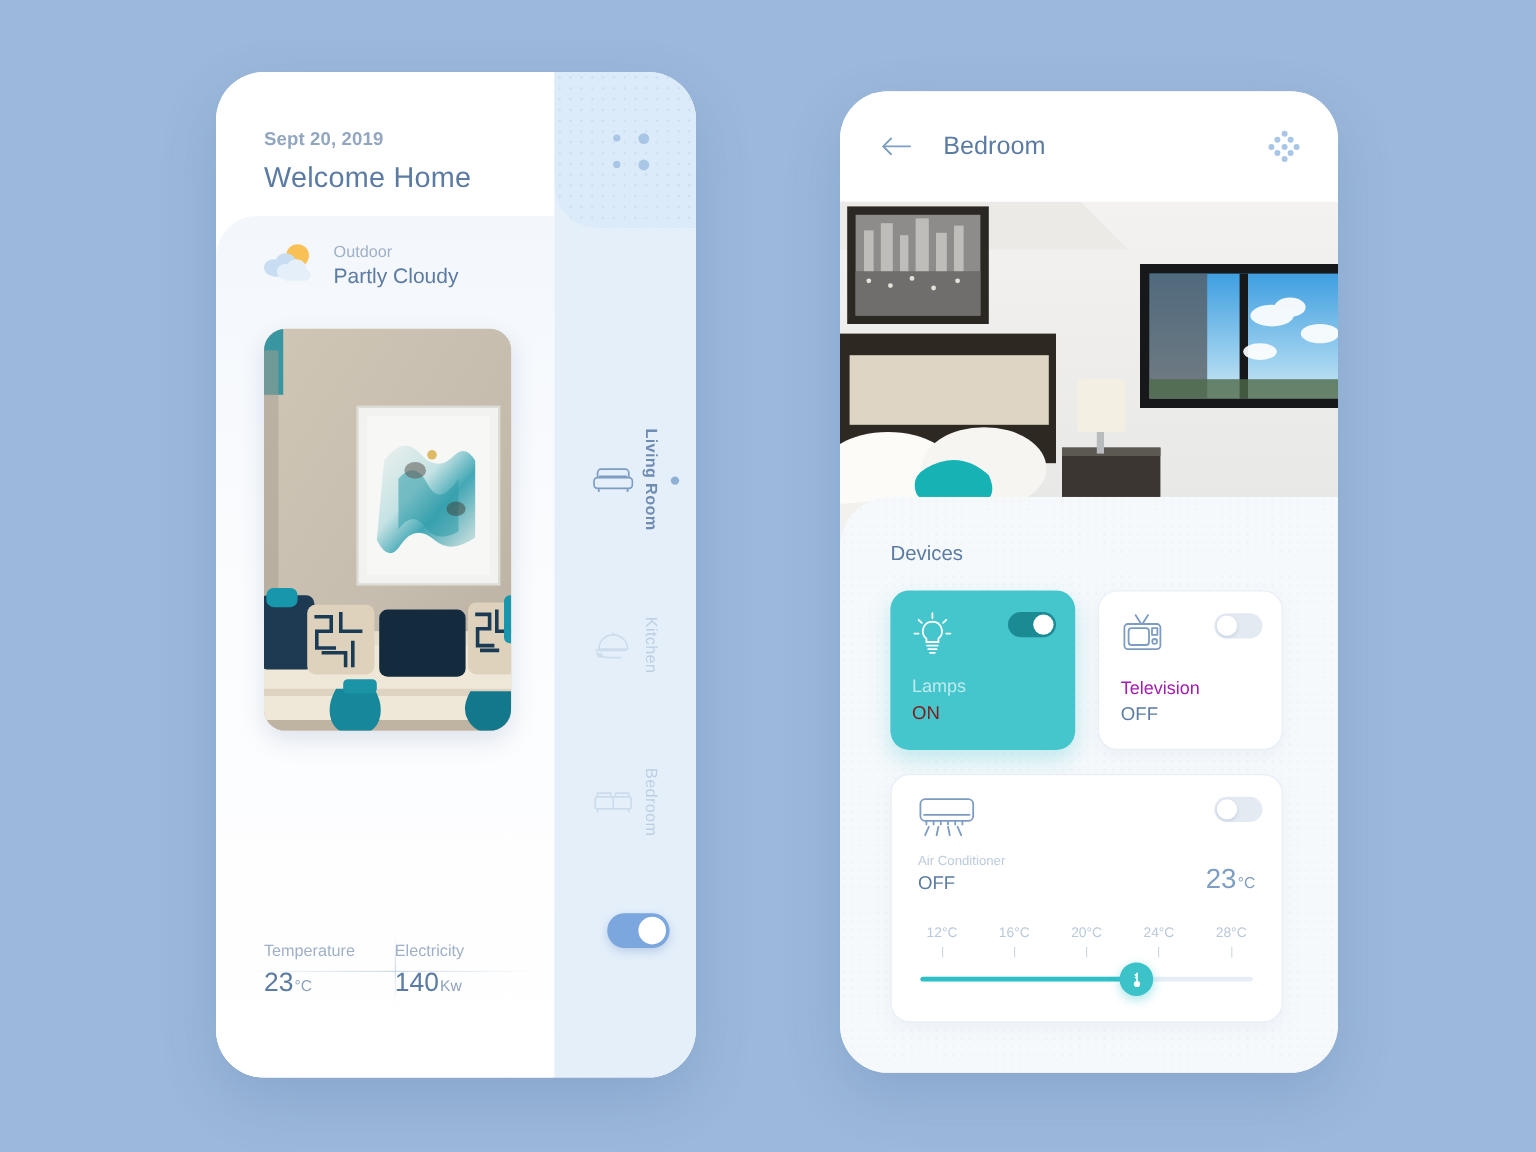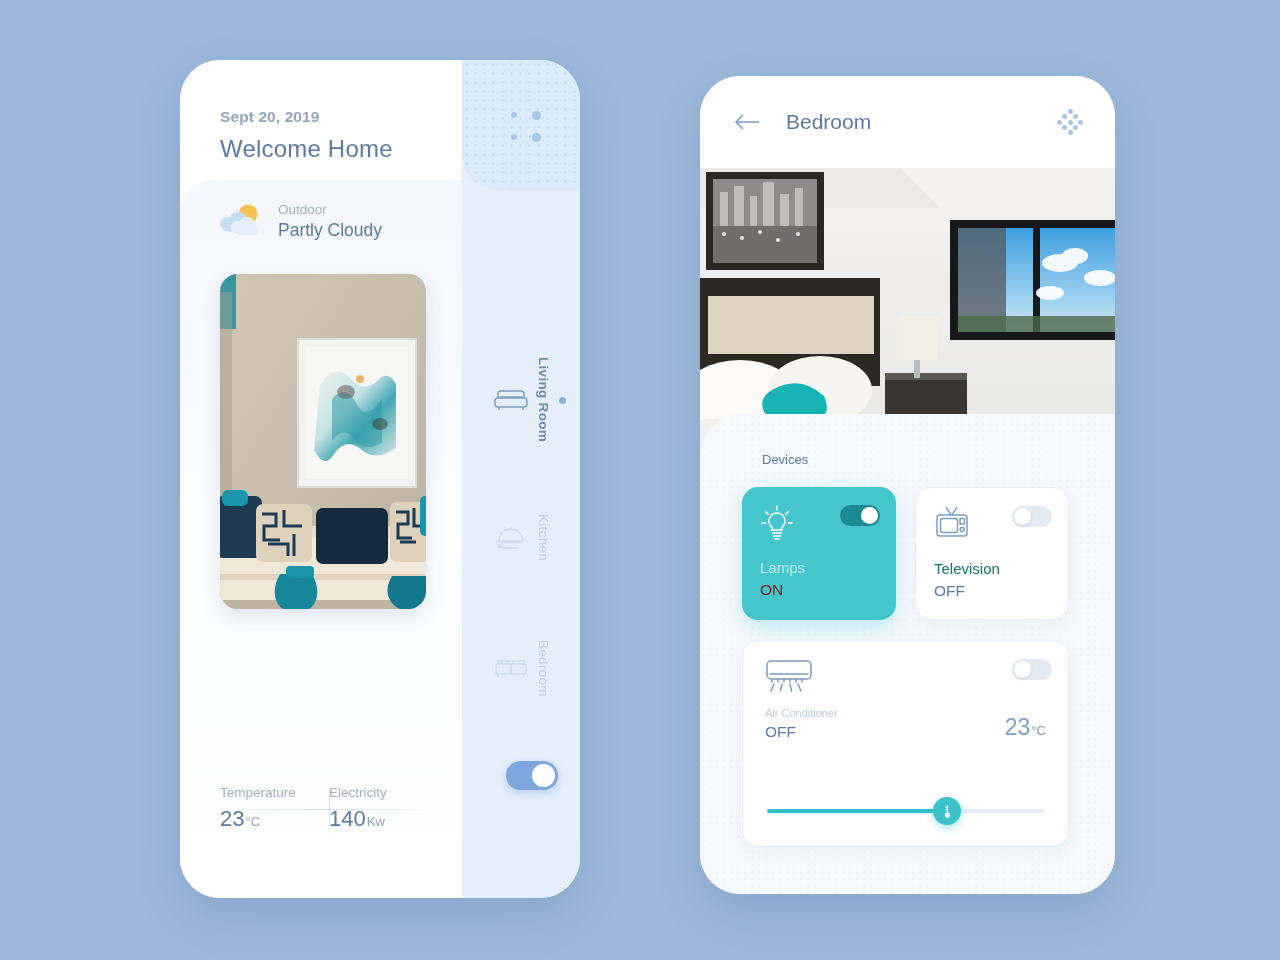--- a/index.html
+++ b/index.html
@@ -140,35 +140,35 @@
     overflow:hidden; background:#e9ecee;
   }
 
   .r-panel {
     position:absolute; left:0; bottom:0; width:100%; height:480px;
     background-color:#f6f9fc;
     background-image:radial-gradient(#eef3f8 1px, transparent 1px);
     background-size:7px 7px;
     border-top-left-radius:42px;
   }
-  .devices-title { font-size:13px; color:#5b7ba3; padding:38px 0 0 62px; }
+  .devices-title { font-size:17px; color:#5b7ba3; padding:38px 0 0 42px; }
 
   .dev-row { display:flex; gap:19px; padding:20px 0 0 42px; }
   .dev-card {
     width:154px; height:133px; border-radius:16px;
     padding:16px 18px; position:relative;
   }
   .dev-card.on  { background:#45c5cc; box-shadow:0 8px 18px rgba(69,197,204,.30); }
   .dev-card.off { background:#ffffff; border:1px solid #e7eef6; box-shadow:0 5px 14px rgba(120,150,190,.08); }
   .dev-icon { height:42px; display:flex; align-items:flex-start; }
   .dev-name { font-size:15px; margin-top:14px; }
   .dev-state { font-size:15.5px; margin-top:5px; }
   .dev-card.on  .dev-name { color:rgba(255,255,255,.65); }
   .dev-card.on  .dev-state{ color:#7f1d1d; }
-  .dev-card.off .dev-name { color:#0f766e; }
+  .dev-card.off .dev-name { color:#a21caf; }
   .dev-card.off .dev-state{ color:#5b7ba3; }
 
   .toggle { position:absolute; right:16px; top:18px; width:40px; height:21px; border-radius:11px; }
   .toggle i { position:absolute; width:17px; height:17px; border-radius:50%; background:#fff; top:2px; }
   .toggle.t-on  { background:#1c8a93; }
   .toggle.t-on  i { right:2px; }
   .toggle.t-off { background:#e4eaf1; }
   .toggle.t-off i { left:2px; box-shadow:0 1px 3px rgba(120,150,190,.35); }
 
   .ac-card {
@@ -499,20 +499,42 @@
         <div>
           <div class="ac-name">Air Conditioner</div>
           <div class="ac-state">OFF</div>
         </div>
         <div class="ac-temp">
           <span>23</span><span class="unit">°C</span>
         </div>
       </div>
 
       <div class="slider">
+        <div class="slider-ticks">
+          <div class="tick">
+            <div class="tick-label">12°C</div>
+            <div class="tick-mark"></div>
+          </div>
+          <div class="tick">
+            <div class="tick-label">16°C</div>
+            <div class="tick-mark"></div>
+          </div>
+          <div class="tick">
+            <div class="tick-label">20°C</div>
+            <div class="tick-mark"></div>
+          </div>
+          <div class="tick">
+            <div class="tick-label">24°C</div>
+            <div class="tick-mark"></div>
+          </div>
+          <div class="tick">
+            <div class="tick-label">28°C</div>
+            <div class="tick-mark"></div>
+          </div>
+        </div>
         <div class="track">
           <div class="track-fill" style="width: 65%;"></div>
           <div class="thumb" style="left: 65%;">
             <svg width="11" height="15" viewBox="0 0 11 15" fill="none" stroke="#ffffff" stroke-width="1.3">
               <path d="M5.5 1.6v7.2"></path>
               <circle cx="5.5" cy="11" r="2.6" fill="#ffffff" stroke="none"></circle>
               <path d="M3.6 3.4h1.9M3.6 5.6h1.9"></path>
             </svg>
           </div>
         </div>

